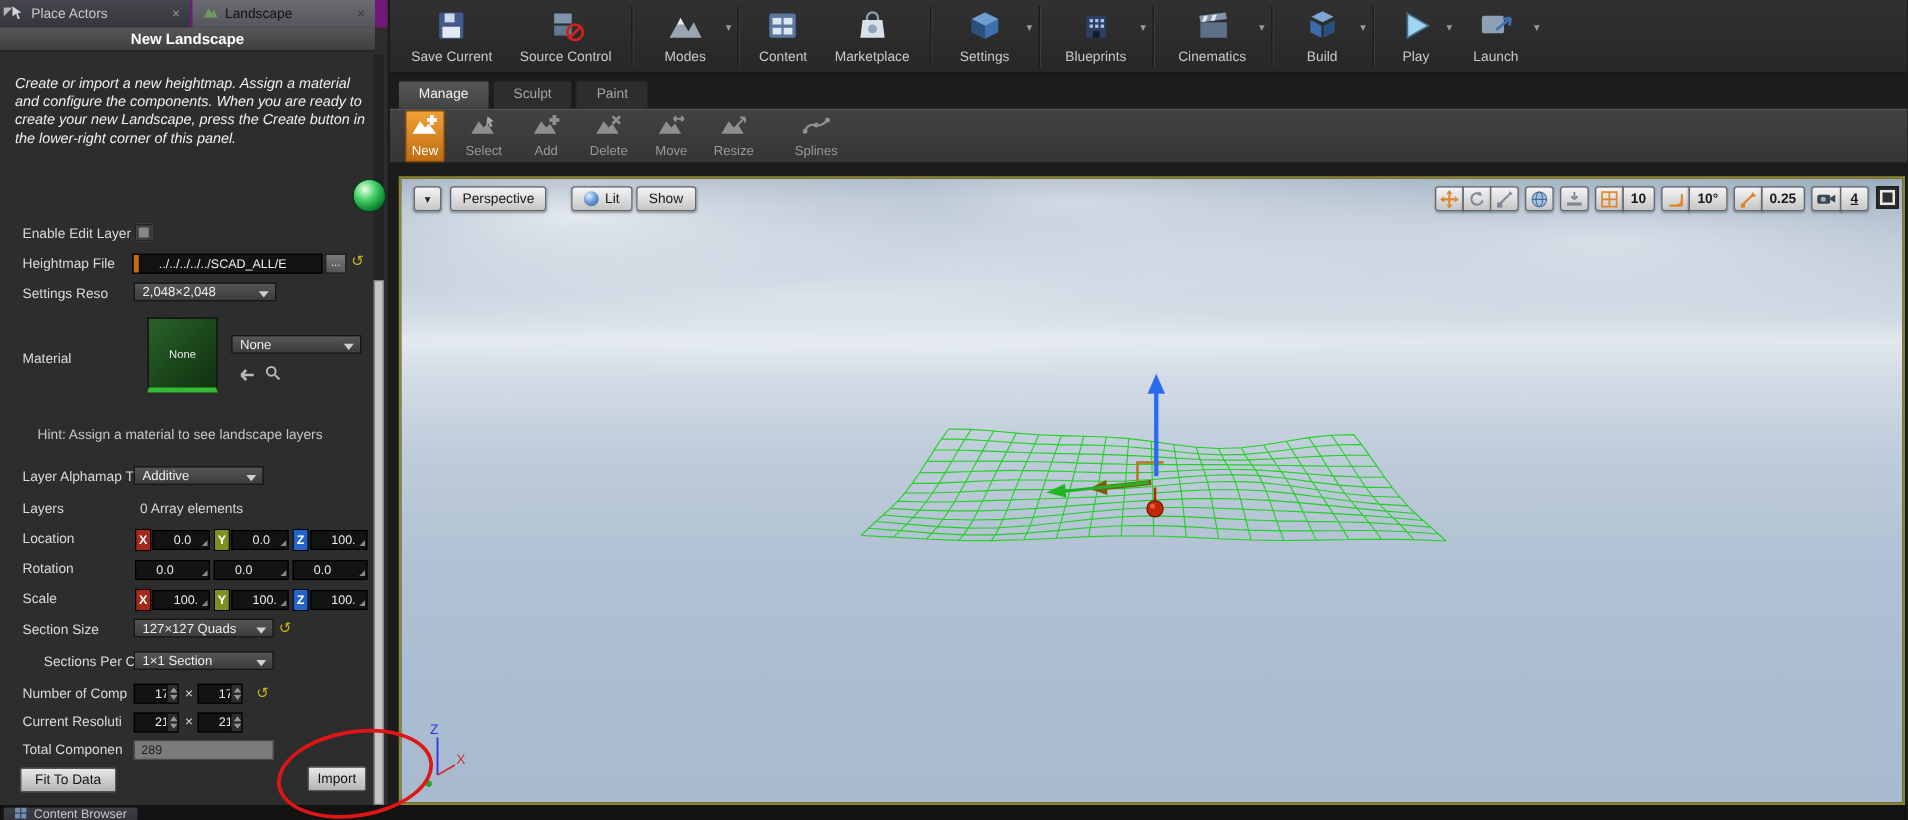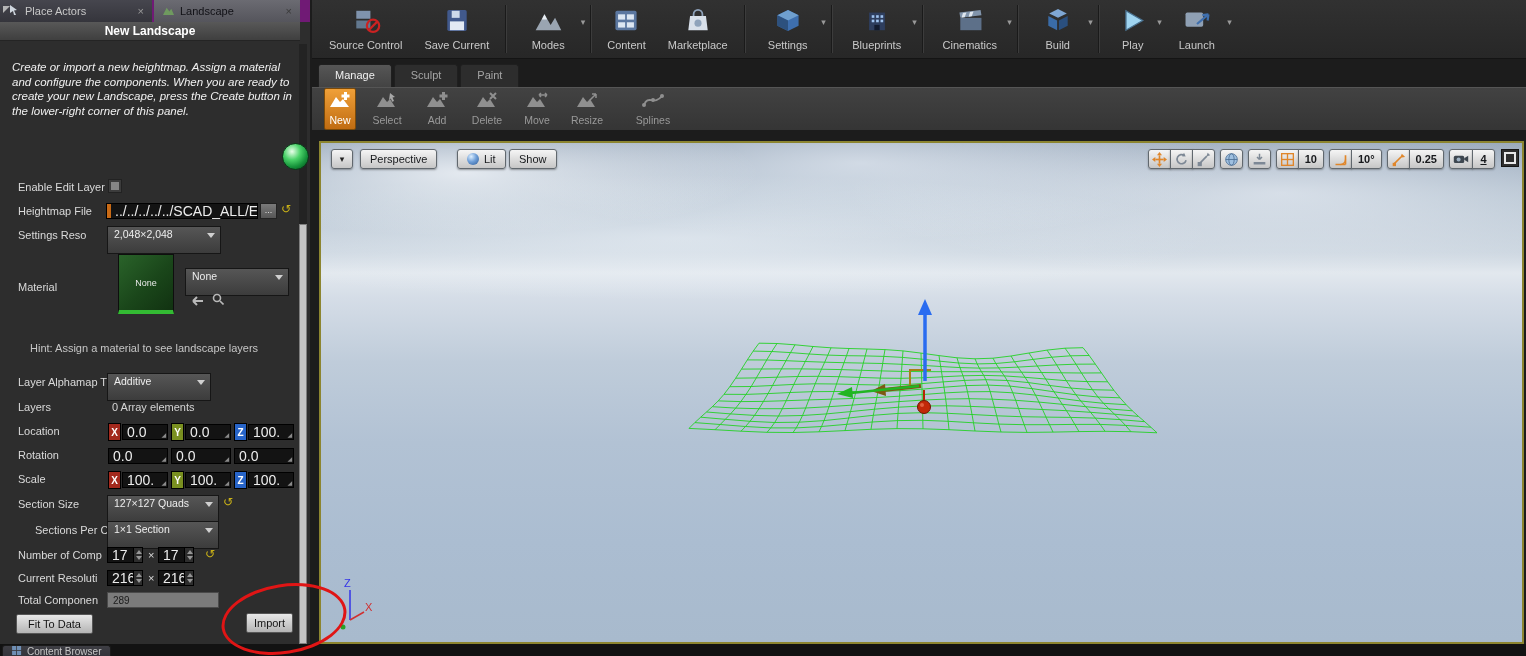--- a/index.html
+++ b/index.html
@@ -14,26 +14,26 @@
   .ptab.inactive{background:linear-gradient(#46464e,#35353c);color:#c8c8c8;width:152px}
   .ptab.active{background:linear-gradient(#6b6b72,#55555c);color:#111116;width:146px;margin-left:2px}
   .ptab .close{margin-left:auto;color:#9a9a9a;font-size:11px;cursor:pointer}
   .ptab.active .close{color:#3a3a3a}
   #panel-header{position:absolute;left:0;top:22px;width:300px;height:19px;background:linear-gradient(#585858,#3f3f3f);
     border-bottom:1px solid #242424;color:#fff;font-size:12px;font-weight:bold;text-align:center;line-height:19px}
   .collapse-tri{position:absolute;left:3px;top:6px;width:0;height:0;border-top:7px solid #b5b5b5;border-right:7px solid transparent}
   #panel-desc{position:absolute;left:12px;top:60px;width:286px;font-size:11.5px;font-style:italic;color:#f0f0f0;line-height:14.6px}
   .lbl{position:absolute;font-size:11px;color:#dadada;white-space:nowrap}
   .val-txt{position:absolute;font-size:11px;color:#d5d5d5;white-space:nowrap}
-  .combo{position:absolute;height:28px;background:linear-gradient(#565656,#3c3c3c);border:1px solid #161616;
+  .combo{position:absolute;height:15px;background:linear-gradient(#565656,#3c3c3c);border:1px solid #161616;
     color:#ededed;font-size:10.5px;line-height:15px;padding-left:6px;cursor:pointer}
   .combo::after{content:"";position:absolute;right:5px;top:6px;border-left:4px solid transparent;
     border-right:4px solid transparent;border-top:5px solid #d0d0d0}
   .nfield{position:absolute;height:16px;background:#131313;border:1px solid #000;display:flex;align-items:center}
-  .nval{flex:1;font-size:14px;color:#ededed;padding-left:4px;white-space:nowrap;overflow:hidden}
+  .nval{flex:1;font-size:10px;color:#ededed;padding-left:16px;white-space:nowrap;overflow:hidden}
   .dragcorner{width:9px;align-self:stretch;position:relative}
   .dragcorner::after{content:"◢";position:absolute;right:1px;bottom:1px;font-size:6px;color:#8a8a8a}
   .spinbox{width:9px;align-self:stretch;border-left:1px solid #000;background:#2d2d2d;position:relative}
   .spinbox::before{content:"";position:absolute;left:1.5px;top:2px;border-left:3px solid transparent;
     border-right:3px solid transparent;border-bottom:4px solid #969696}
   .spinbox::after{content:"";position:absolute;left:1.5px;bottom:2px;border-left:3px solid transparent;
     border-right:3px solid transparent;border-top:4px solid #969696}
   .chip{position:absolute;width:13px;height:18px;border:1px solid #000;color:#fff;font-size:10px;font-weight:bold;
     display:flex;align-items:center;justify-content:center}
   .chip-x{background:#a3291d}.chip-y{background:#7a9020}.chip-z{background:#2764c8}
@@ -254,36 +254,36 @@
 
   <div class="panel-btn" style="left:16px;top:614px;width:77px;height:20px">Fit To Data</div>
   <div class="panel-btn" style="left:246px;top:613px;width:47px;height:20px">Import</div>
 
   <div id="scroll-track"></div>
   <div id="scroll-thumb"></div>
   <div id="green-sphere"></div>
 </div>
 
 <div id="main-toolbar">
+  <div class="tbtn" style="min-width:86px">
+    <span><svg width="30" height="27" viewBox="0 0 34 30">
+          <rect x="6" y="3" width="22" height="24" rx="2" fill="#41598c"></rect>
+          <rect x="11" y="4" width="9" height="8" fill="#cdd9ea"></rect>
+          <rect x="9" y="16" width="16" height="10" fill="#e3eaf4"></rect>
+        </svg></span>
+    <span class="tb-label">Save Current</span>
+  </div>
   <div class="tbtn" style="min-width:92px">
     <span><svg width="30" height="27" viewBox="0 0 34 30">
           <rect x="6" y="4" width="16" height="9" fill="#7f93ad"></rect>
           <rect x="6" y="15" width="16" height="9" fill="#62788f"></rect>
           <circle cx="25" cy="21" r="7" fill="none" stroke="#cc2222" stroke-width="2.5"></circle>
           <line x1="20" y1="26" x2="30" y2="16" stroke="#cc2222" stroke-width="2.5"></line>
         </svg></span>
     <span class="tb-label">Source Control</span>
-  </div>
-  <div class="tbtn" style="min-width:86px">
-    <span><svg width="30" height="27" viewBox="0 0 34 30">
-          <rect x="6" y="3" width="22" height="24" rx="2" fill="#41598c"></rect>
-          <rect x="11" y="4" width="9" height="8" fill="#cdd9ea"></rect>
-          <rect x="9" y="16" width="16" height="10" fill="#e3eaf4"></rect>
-        </svg></span>
-    <span class="tb-label">Save Current</span>
   </div>
   <div class="tb-sep"></div>
   <div class="tbtn" style="min-width:74px">
     <span><svg width="30" height="27" viewBox="0 0 34 30">
           <path d="M3 26L13 8l7 12 5-8 7 14z" fill="#9aa5b1"></path>
           <path d="M13 8l3 6h-6z" fill="#e8edf2"></path>
         </svg></span>
     <span class="tb-label">Modes</span>
     <span class="tb-caret">▾</span>
   </div>

